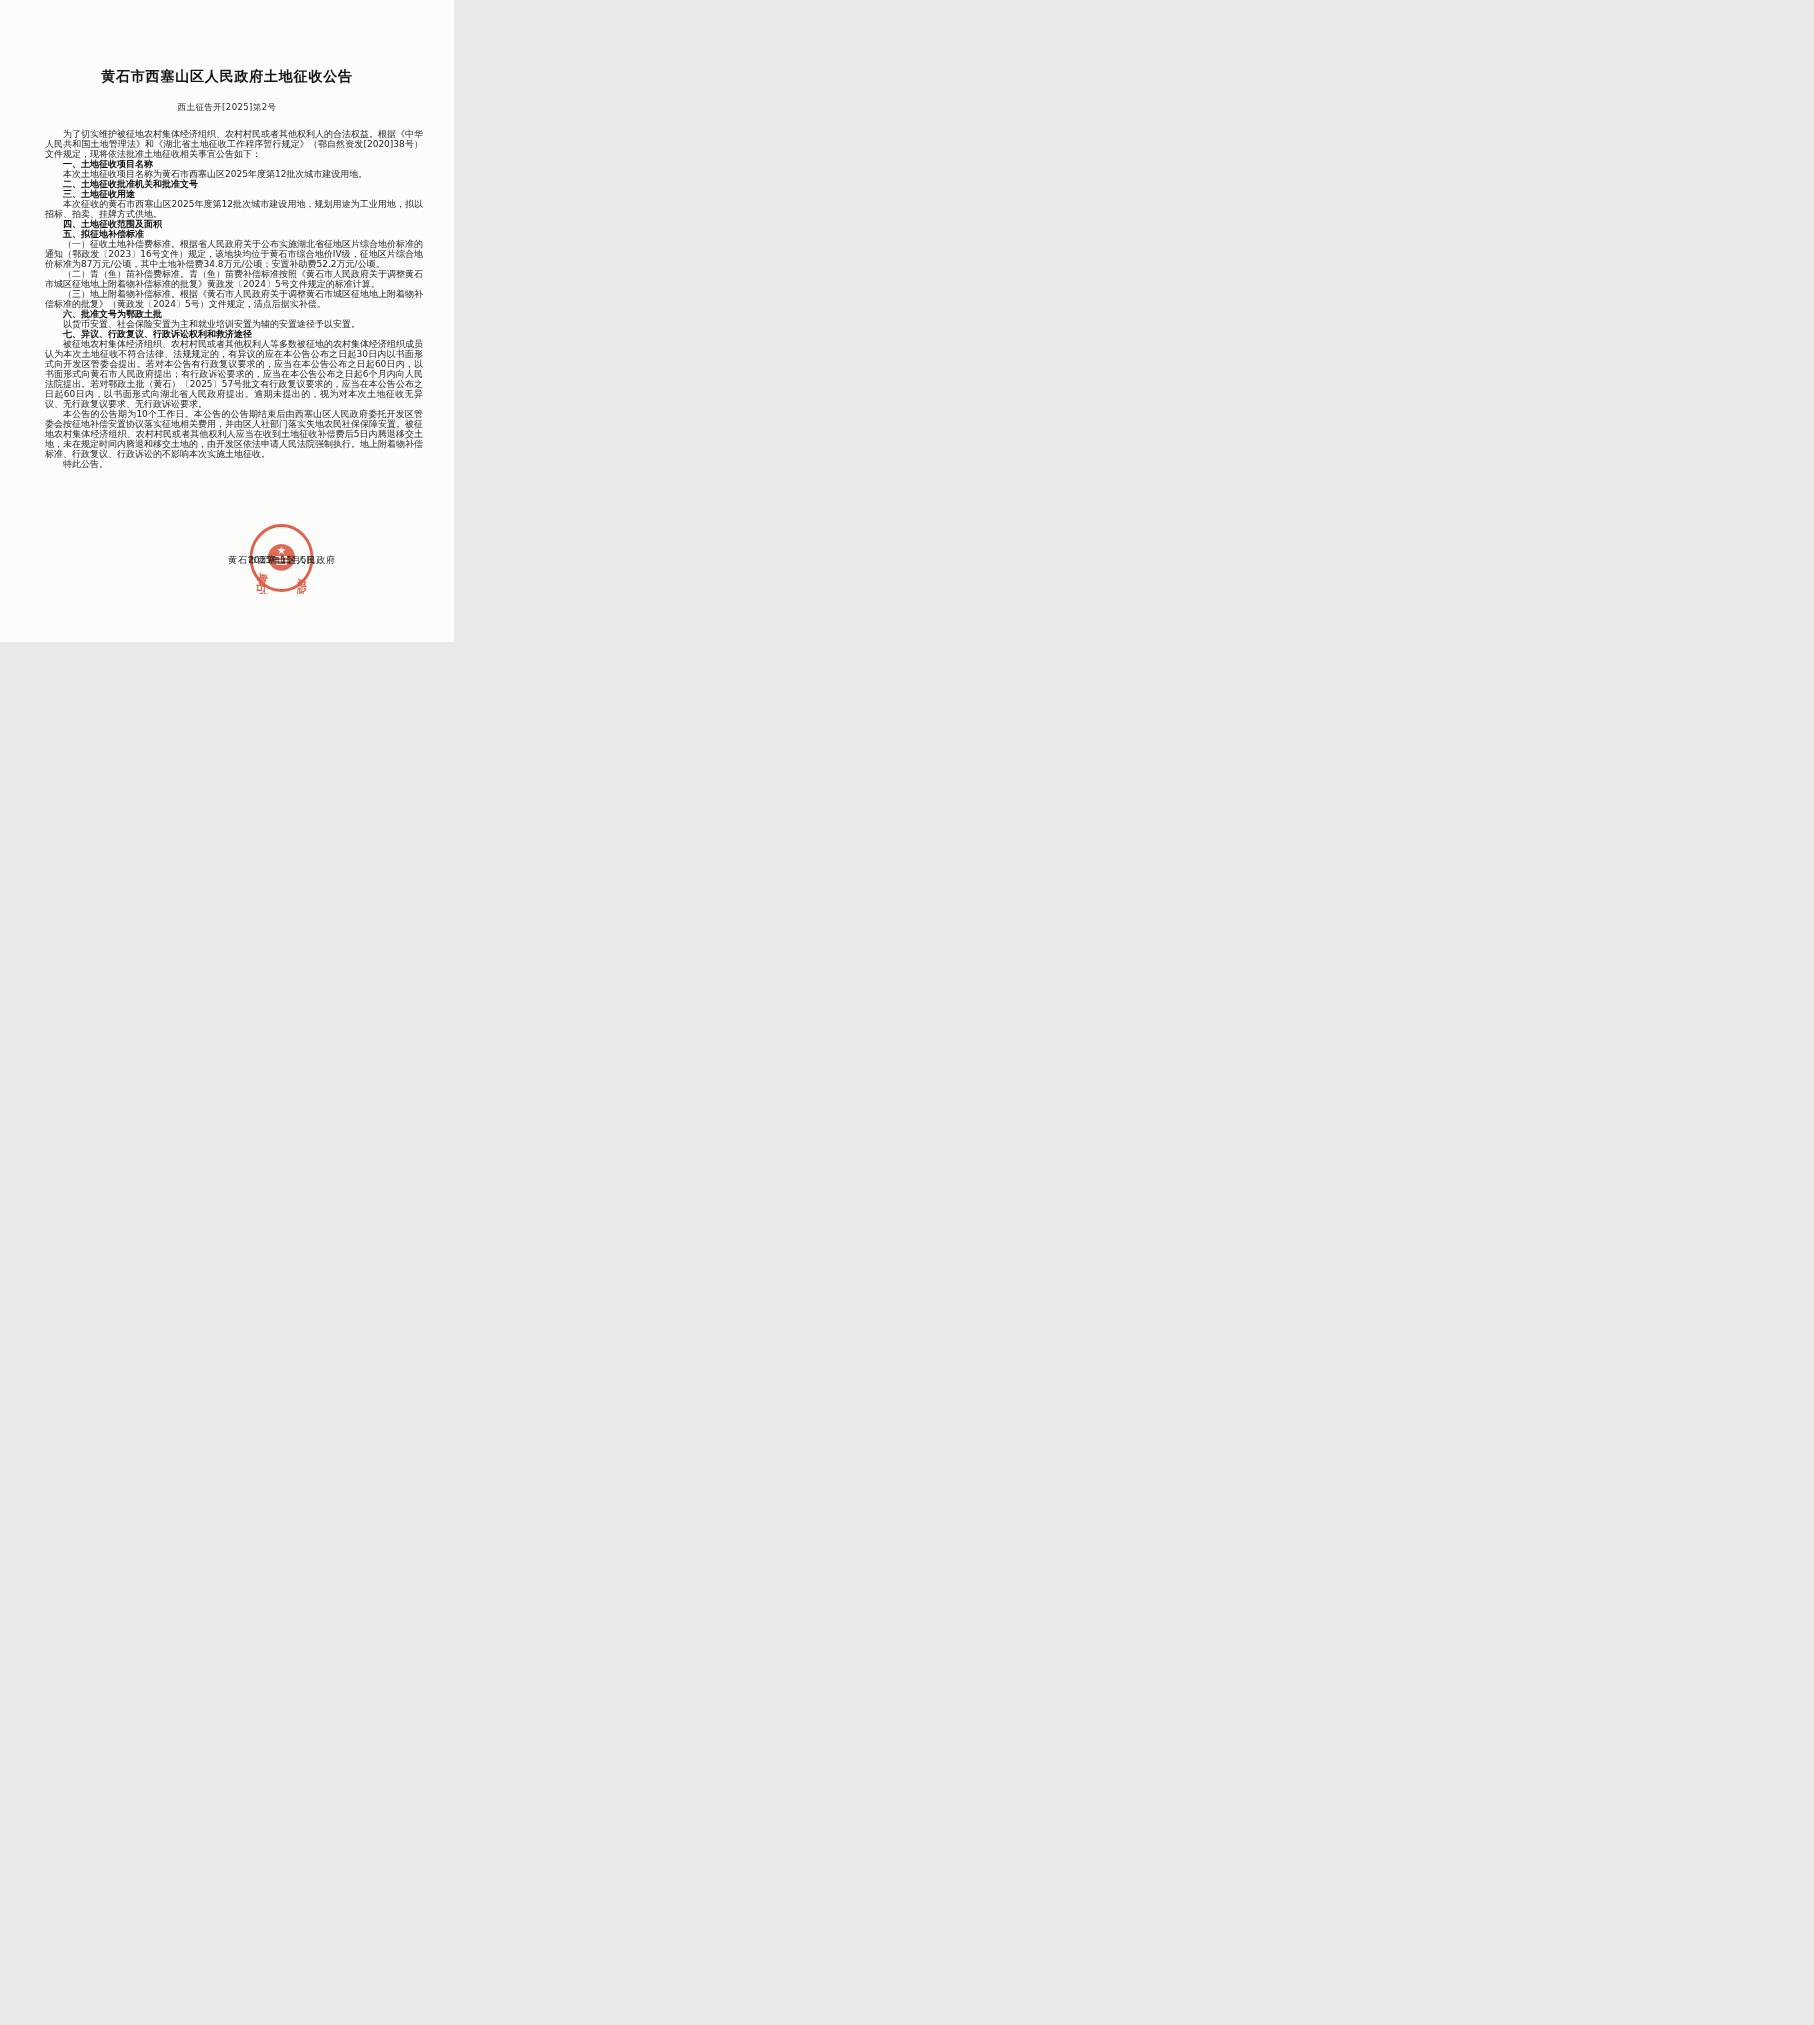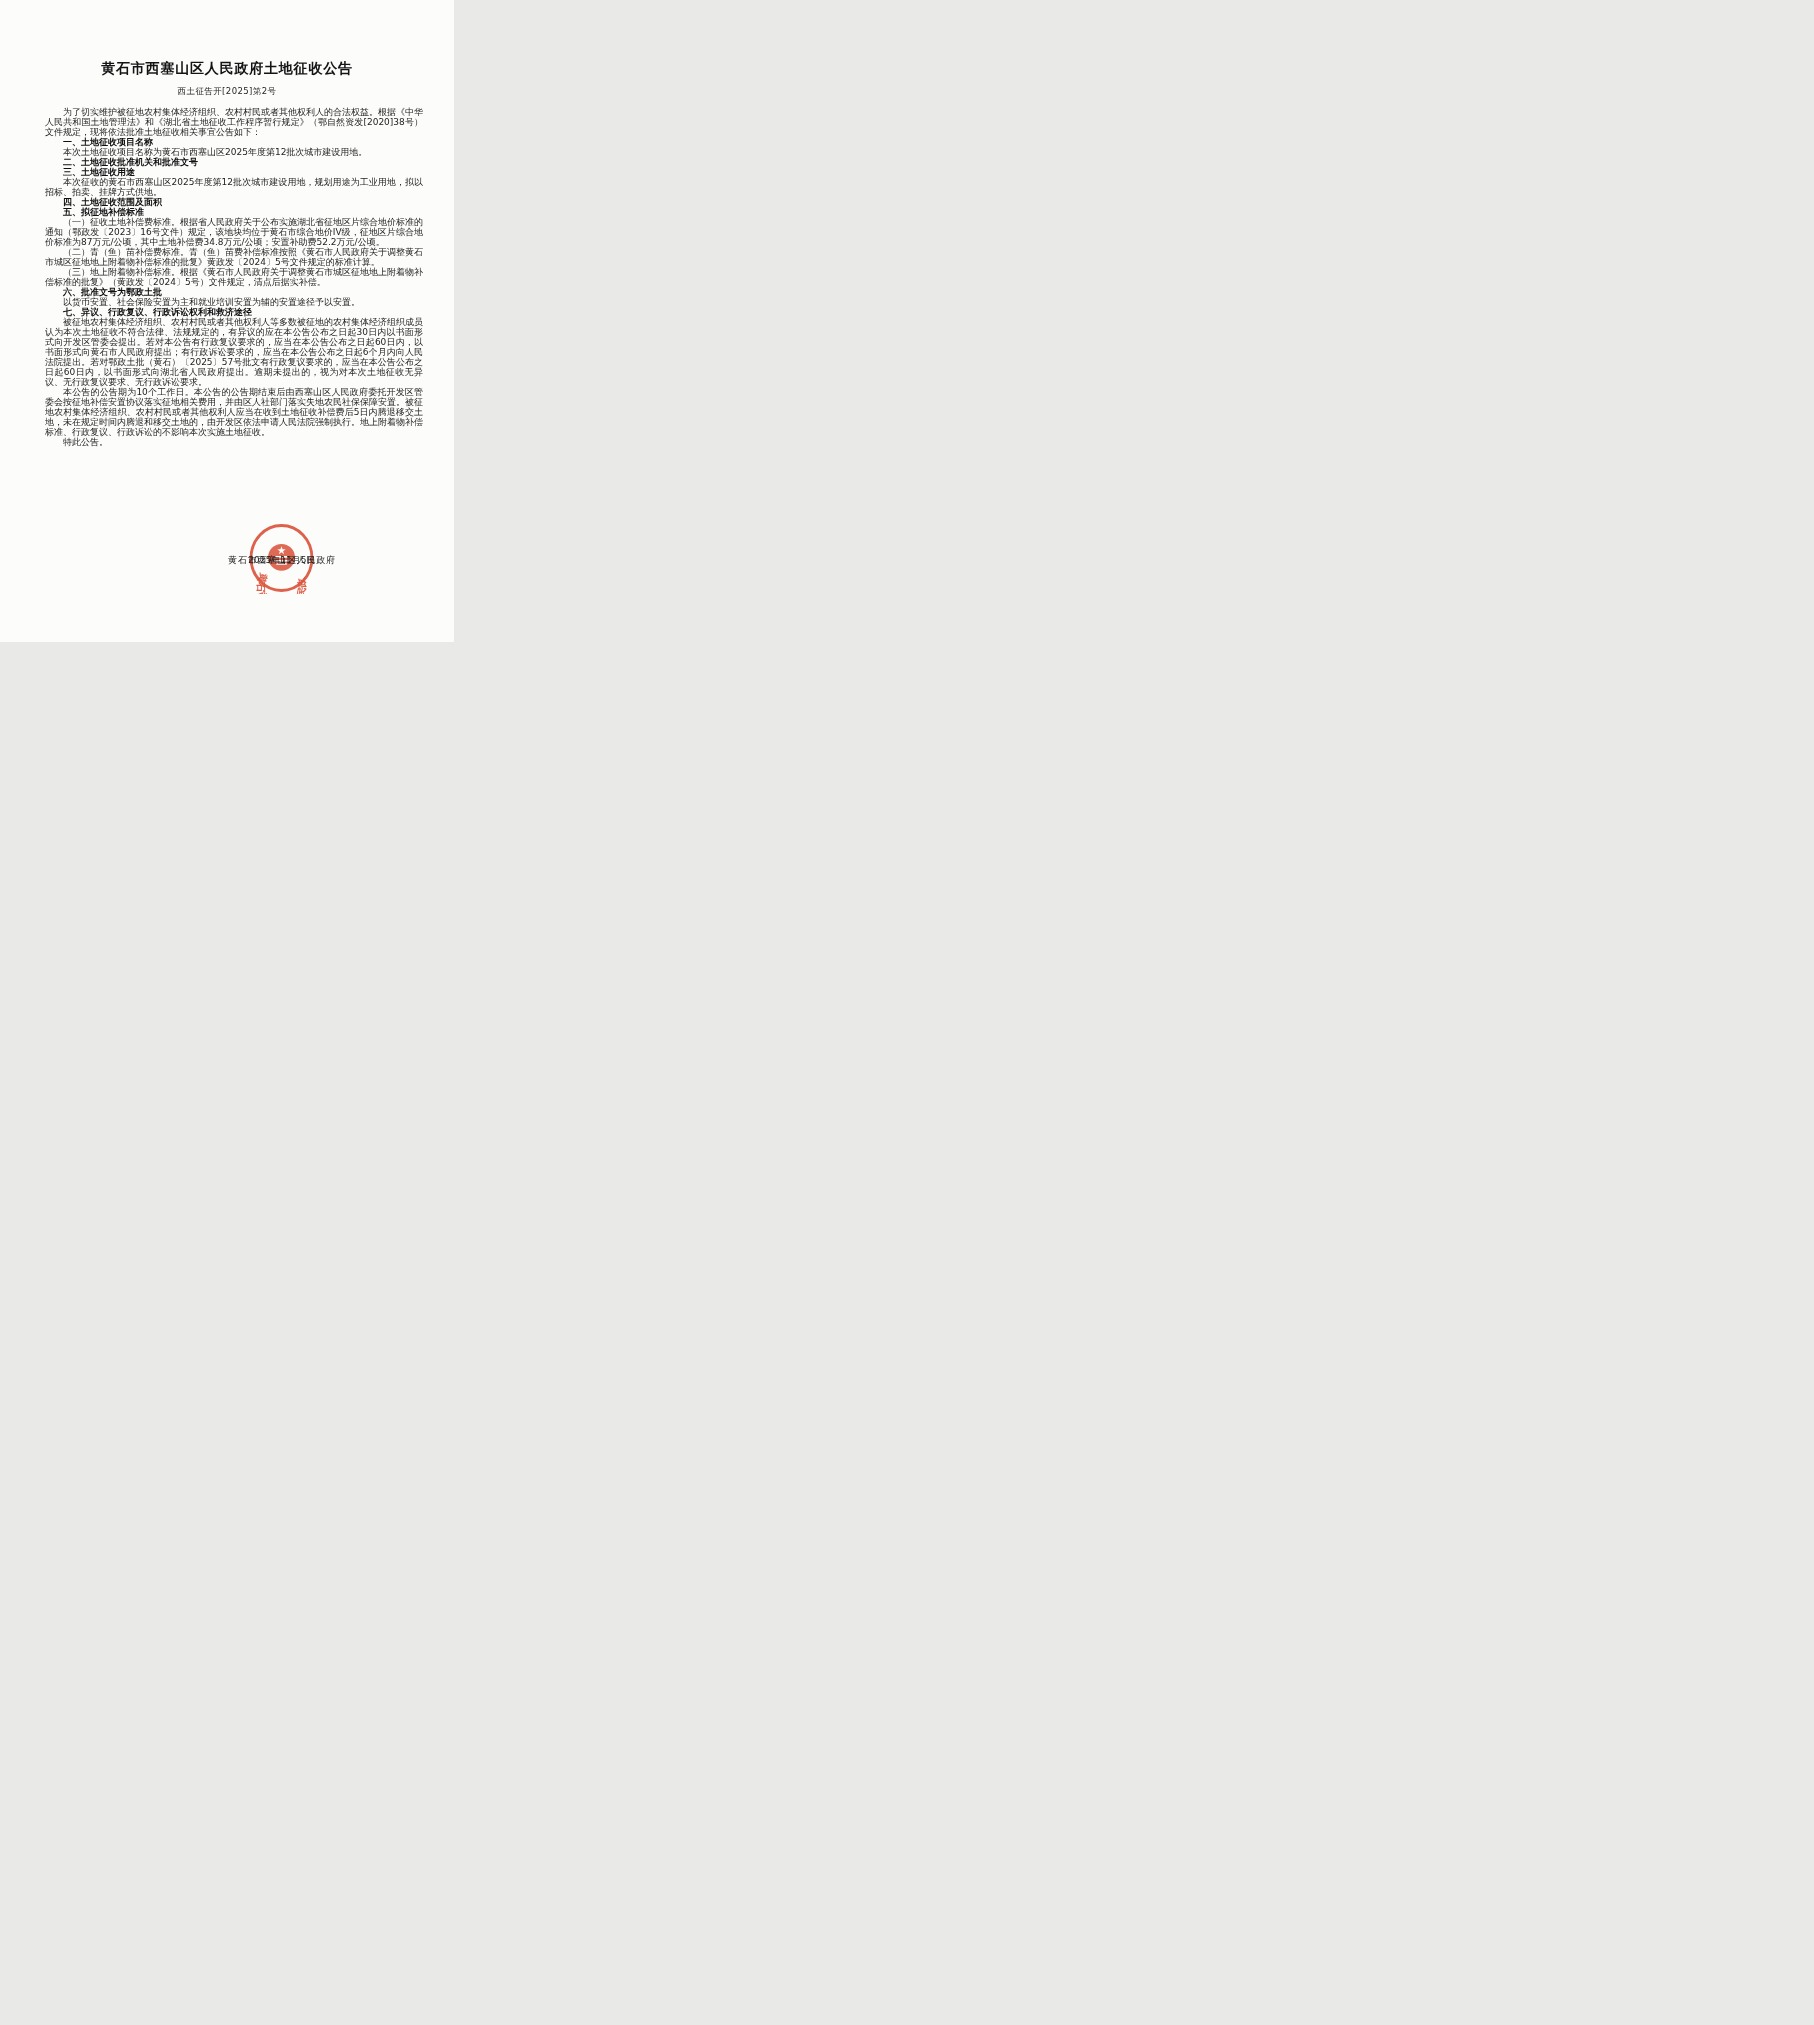--- a/index.html
+++ b/index.html
@@ -9,33 +9,33 @@
     font-family:"DejaVu Sans",sans-serif;
   }
   .page{
     position:relative;
     width:454px;height:642px;
     background:#fcfcfb;
     color:#262626;
     overflow:hidden;
   }
   .title{
-    margin:8px;padding-top:52px;
+    margin:16px;padding-top:52px;
     text-align:center;
     font-size:14px;font-weight:700;
     letter-spacing:0.8px;color:#141414;
   }
   .docno{
     margin-top:4px;
     text-align:center;
     font-size:8.5px;letter-spacing:0.4px;color:#1f1f1f;
   }
   .content{
     width:378px;
-    margin:9px 0 0 45px;
+    margin:15px 0 0 45px;
     font-size:9px;line-height:10px;
     text-align:justify;
     word-break:break-all;
     color:#232323;
   }
   .content p{margin:0;text-indent:2em;}
   .content p.heading{font-weight:700;color:#101010;font-family:Liberation Serif, serif;}
   .seal{
     position:absolute;left:248px;top:522px;
     width:67px;height:72px;

